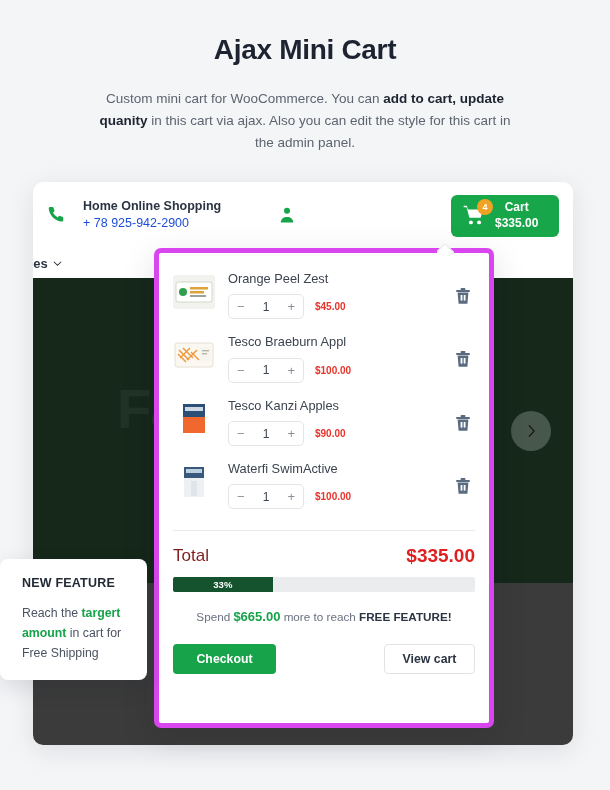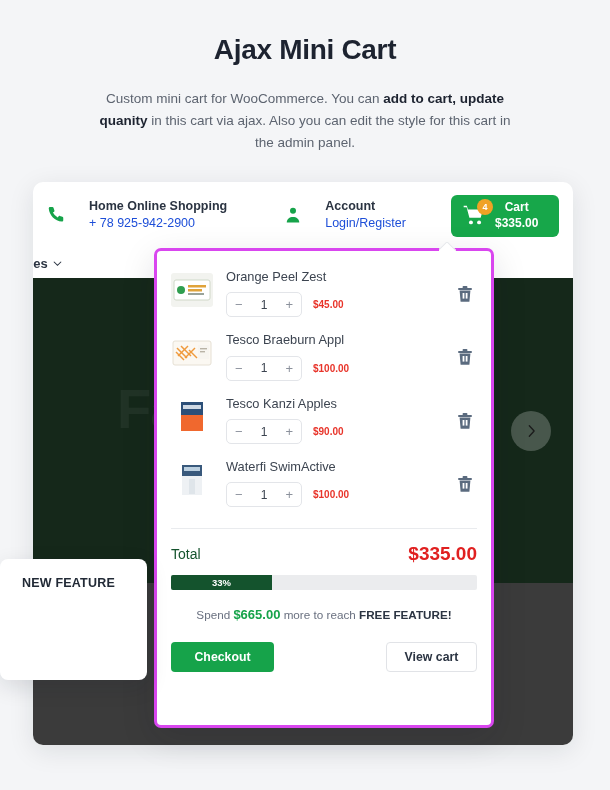--- a/index.html
+++ b/index.html
@@ -32,21 +32,21 @@
     box-shadow: 0 6px 26px rgba(20,25,40,.10);
     overflow: hidden;
   }
 
   
   .topbar {
     position: relative; height: 66px;
     display: flex; align-items: center;
     padding: 0 12px 0 14px;
   }
-  .tb-block { display: flex; align-items: center; gap: 22px; }
+  .tb-block { display: flex; align-items: center; gap: 16px; }
   .tb-phone { margin-left: 0; }
   .tb-account { margin-left: 56px; }
   .tb-lines { display: flex; flex-direction: column; line-height: 1.35; }
   .tb-top { font-size: 12.5px; font-weight: bold; color: #2b3442; }
   .tb-bot { font-size: 12.5px; color: #1d4ed8; }
 
   .icon-phone, .icon-user { width: 20px; height: 20px; display: block; }
 
   .cart-btn {
     position: absolute; right: 14px; top: 13px;
@@ -99,21 +99,21 @@
   }
   .chev-r { width: 11px; height: 14px; }
 
   
   .mock-footer { height: 162px; background: #3b3b3b; }
 
   
   .minicart {
     position: absolute; left: 154px; top: 248px;
     width: 340px; height: 480px;
-    background: #fff; border: 3px solid #d946ef;
+    background: #fff; border: 5px solid #d946ef;
     border-radius: 7px;
     box-shadow: 0 10px 34px rgba(20,25,40,.13);
     display: flex; flex-direction: column;
   }
   .mc-caret {
     position: absolute; right: 35px; top: -9px;
     width: 17px; height: 9px; overflow: hidden;
   }
   .mc-caret:before {
     content: ""; position: absolute; left: 1px; top: 2px;
@@ -154,21 +154,21 @@
     position: absolute; right: 4px; top: 18px;
     width: 16px; height: 18px; cursor: pointer;
   }
 
   .mc-divider { height: 1px; background: #e9ebee; margin: 2px 14px 0; }
 
   .mc-total {
     display: flex; align-items: center; justify-content: space-between;
     padding: 14px 14px 10px 14px;
   }
-  .tot-label { font-size: 14px; color: #14532d; }
+  .tot-label { font-size: 17px; color: #7f1d1d; }
   .tot-val { font-size: 19px; font-weight: bold; color: #e02020; }
 
   .bar-outer {
     margin: 0 14px; height: 15px; background: #ebecee;
     border-radius: 2px; overflow: hidden;
   }
   .bar-fill {
     height: 100%; background: #14532d;
     display: flex; align-items: center; justify-content: center;
   }
@@ -242,24 +242,20 @@
         </div>
       </div>
 
       <div class="tb-block tb-account">
         <span>
           <svg class="icon-user" viewBox="0 0 24 24" fill="#16a34a">
             <circle cx="12" cy="7" r="3.6"></circle>
             <path d="M4.5 21c0-4.2 3.4-6.6 7.5-6.6s7.5 2.4 7.5 6.6z"></path>
           </svg>
         </span>
-        <div class="tb-lines">
-          <span class="tb-top">Account</span>
-          <span class="tb-bot">Login/Register</span>
-        </div>
       </div>
 
       <button class="cart-btn">
         <span class="cart-icon-wrap">
           <svg viewBox="0 0 24 24" width="27" height="25" fill="#ffffff">
             <path d="M1.6 2.6h3.1l.9 3.6h14.6l-2.3 8H7.1L4.4 4.1H1.6z"></path>
             <circle cx="8.6" cy="18.6" r="1.9"></circle>
             <circle cx="16.4" cy="18.6" r="1.9"></circle>
           </svg>
           <span class="cart-badge">4</span>
@@ -453,15 +449,18 @@
     </div>
 
     <div class="mc-actions">
       <button class="btn-checkout">Checkout</button>
       <button class="btn-viewcart">View cart</button>
     </div>
   </div>
 
   <div class="feature">
     <div class="ft-title">NEW FEATURE</div>
+    <div class="ft-body">
+      <span>Reach the </span><b>targert amount</b><span> in cart for Free Shipping</span>
+    </div>
   </div>
 
 </div>
 
 </body></html>

